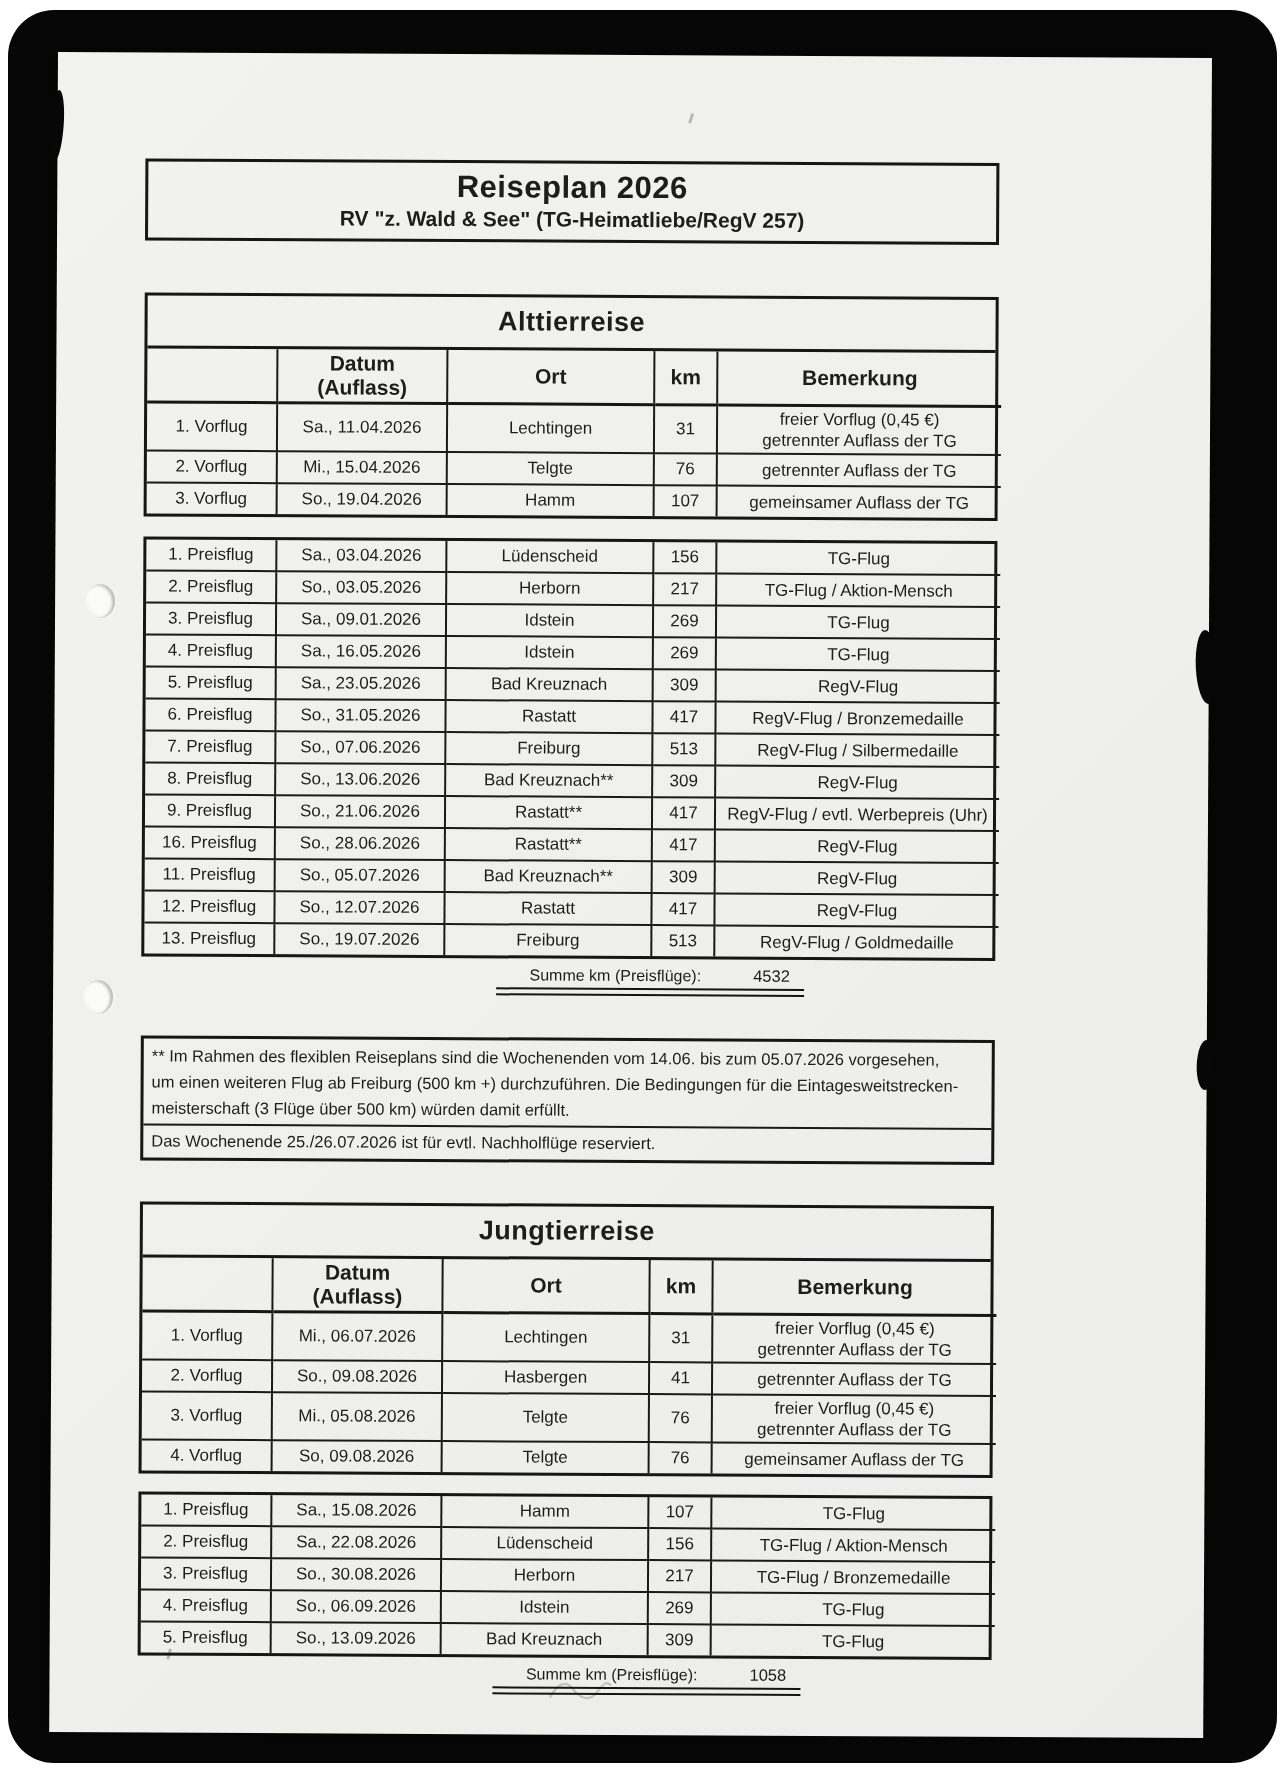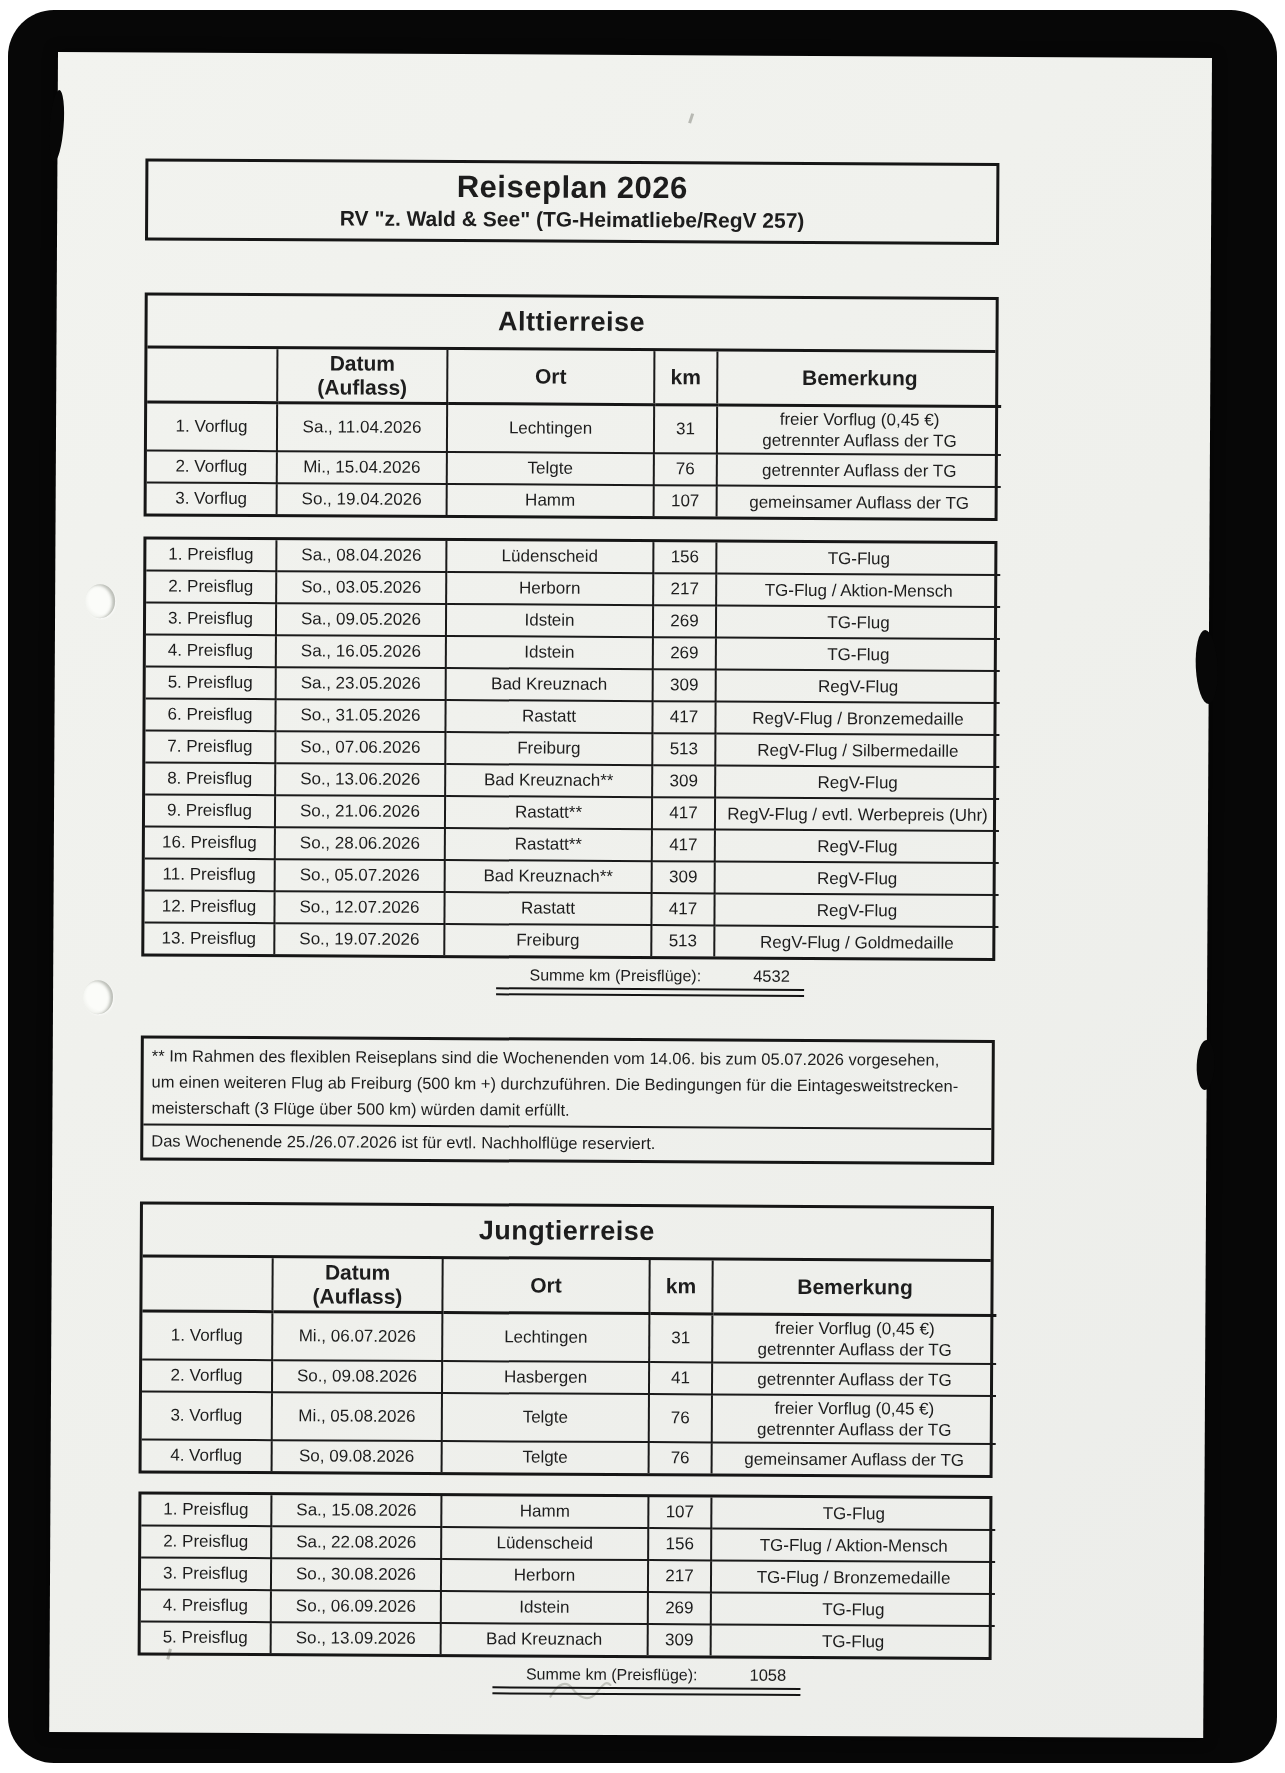--- a/index.html
+++ b/index.html
@@ -156,37 +156,37 @@
               <col style="width:130px">
               <col style="width:170px">
               <col style="width:207px">
               <col style="width:63px">
               <col style="width:284px">
             </colgroup>
           <tbody>
 
               <tr>
                 <td class="c-label">1. Preisflug</td>
-                <td class="c-datum">Sa., 08.04.2026</td>
+                <td class="c-datum">Sa., 03.04.2026</td>
                 <td class="c-ort">Lüdenscheid</td>
                 <td class="c-km">156</td>
                 <td class="c-bem">TG-Flug</td>
               </tr>
 
               <tr>
                 <td class="c-label">2. Preisflug</td>
                 <td class="c-datum">So., 03.05.2026</td>
                 <td class="c-ort">Herborn</td>
                 <td class="c-km">217</td>
                 <td class="c-bem">TG-Flug / Aktion-Mensch</td>
               </tr>
 
               <tr>
                 <td class="c-label">3. Preisflug</td>
-                <td class="c-datum">Sa., 09.05.2026</td>
+                <td class="c-datum">Sa., 09.01.2026</td>
                 <td class="c-ort">Idstein</td>
                 <td class="c-km">269</td>
                 <td class="c-bem">TG-Flug</td>
               </tr>
 
               <tr>
                 <td class="c-label">4. Preisflug</td>
                 <td class="c-datum">Sa., 16.05.2026</td>
                 <td class="c-ort">Idstein</td>
                 <td class="c-km">269</td>

